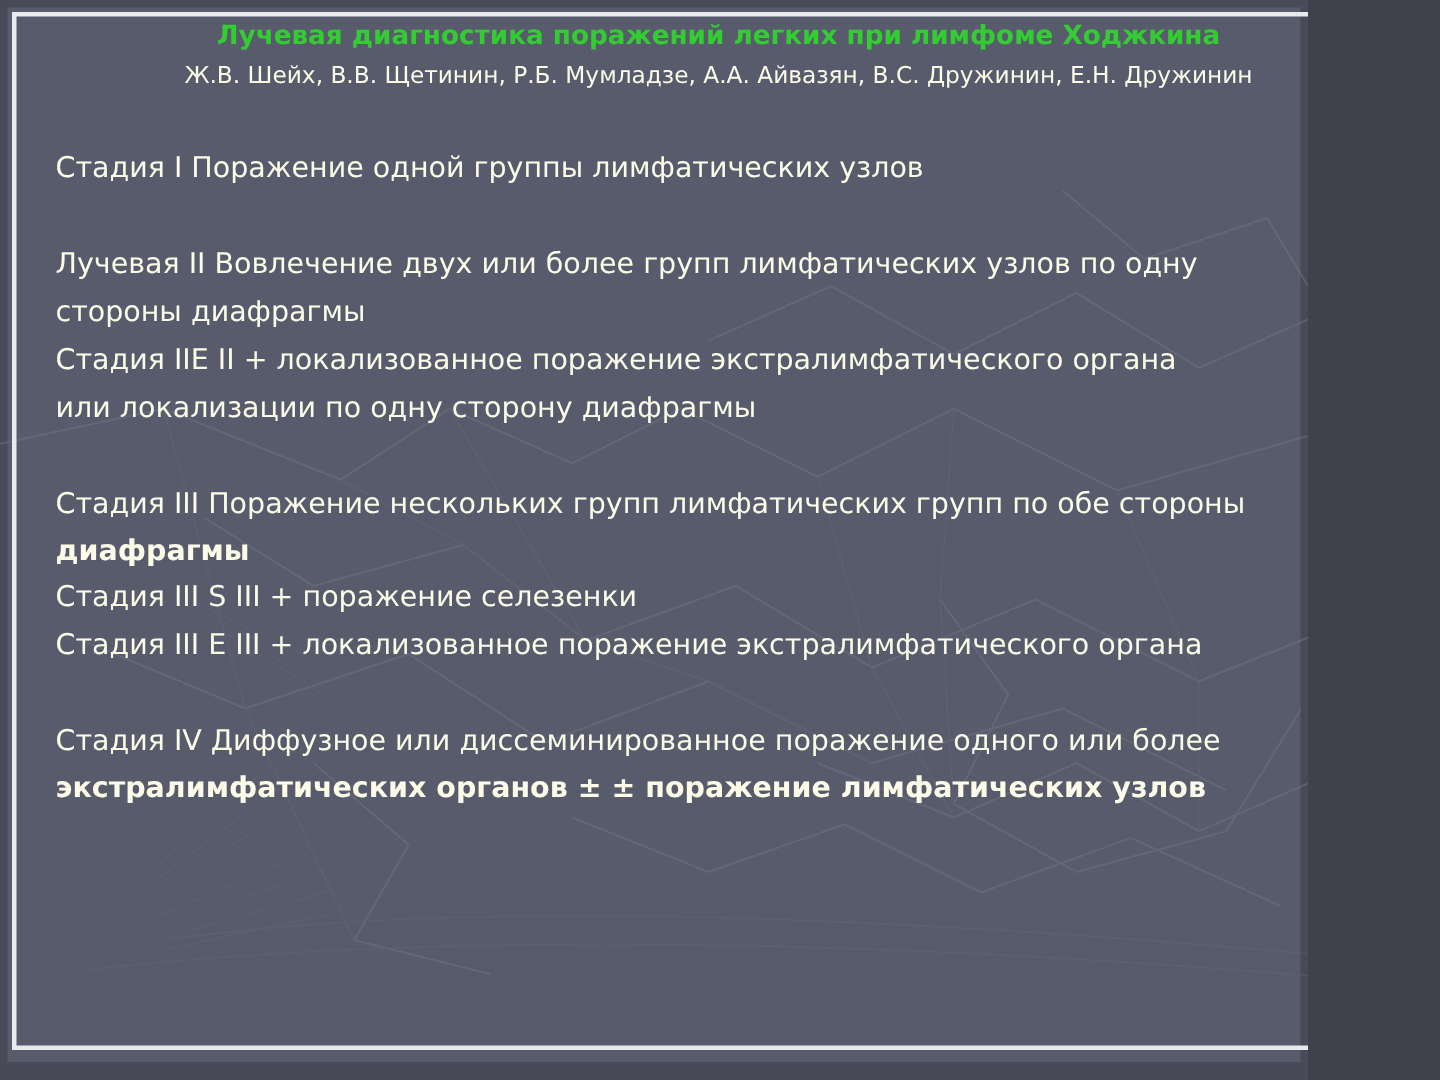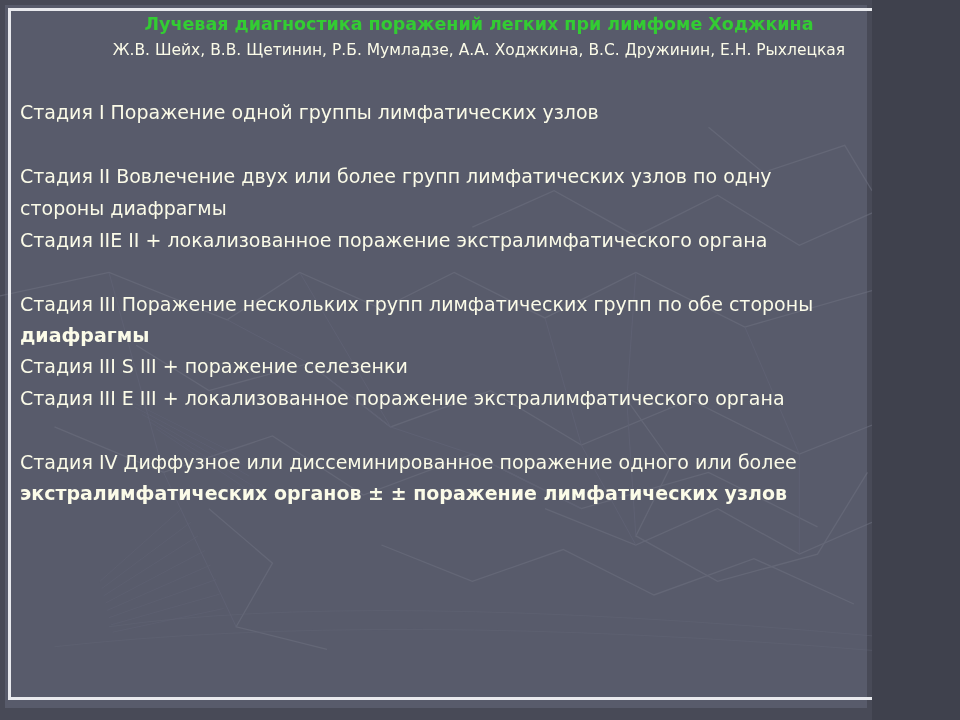--- a/index.html
+++ b/index.html
@@ -76,20 +76,21 @@
     position: absolute;
     left: 20px;
     top: 96px;
     width: 910px;
   }
   .line {
     color: #fbfbe8;
     font-size: 19px;
     line-height: 32px;
     white-space: nowrap;
+    margin-left: 17px;
   }
   .line.cont {
     line-height: 30px;
     font-weight: bold;
   }
   .spacer {
     height: 32px;
   }
 </style>
 </head>
@@ -140,32 +141,33 @@
     <g fill="none" stroke="#666979" stroke-width="1" opacity="0.7">
       <path d="M 120 690 Q 400 650 960 700"></path>
       <path d="M 60 712 Q 420 672 960 716"></path>
     </g>
   </svg>
 
   <div id="frame"></div>
 
   <div id="header">
     <div id="title">Лучевая диагностика поражений легких при лимфоме Ходжкина</div>
-    <div id="authors">Ж.В. Шейх, В.В. Щетинин, Р.Б. Мумладзе, А.А. Ходжкина, В.С. Дружинин, Е.Н. Рыхлецкая</div>
+    <div id="authors">Ж.В. Шейх, В.В. Щетинин, Р.Б. Мумладзе, А.А. Айвазян, В.С. Дружинин, Е.Н. Дружинин</div>
   </div>
 
   <div id="body">
       <div class="block">
         <div class="line">Стадия I Поражение одной группы лимфатических узлов</div>
       </div>
       <div class="spacer"></div>
       <div class="block">
-        <div class="line">Стадия II Вовлечение двух или более групп лимфатических узлов по одну</div>
+        <div class="line">Лучевая II Вовлечение двух или более групп лимфатических узлов по одну</div>
         <div class="line">стороны диафрагмы</div>
         <div class="line">Стадия IIE II + локализованное поражение экстралимфатического органа</div>
+        <div class="line">или локализации по одну сторону диафрагмы</div>
       </div>
       <div class="spacer"></div>
       <div class="block">
         <div class="line">Стадия III Поражение нескольких групп лимфатических групп по обе стороны</div>
         <div class="line cont">диафрагмы</div>
         <div class="line">Стадия III S III + поражение селезенки</div>
         <div class="line">Стадия III E III + локализованное поражение экстралимфатического органа</div>
       </div>
       <div class="spacer"></div>
       <div class="block">

